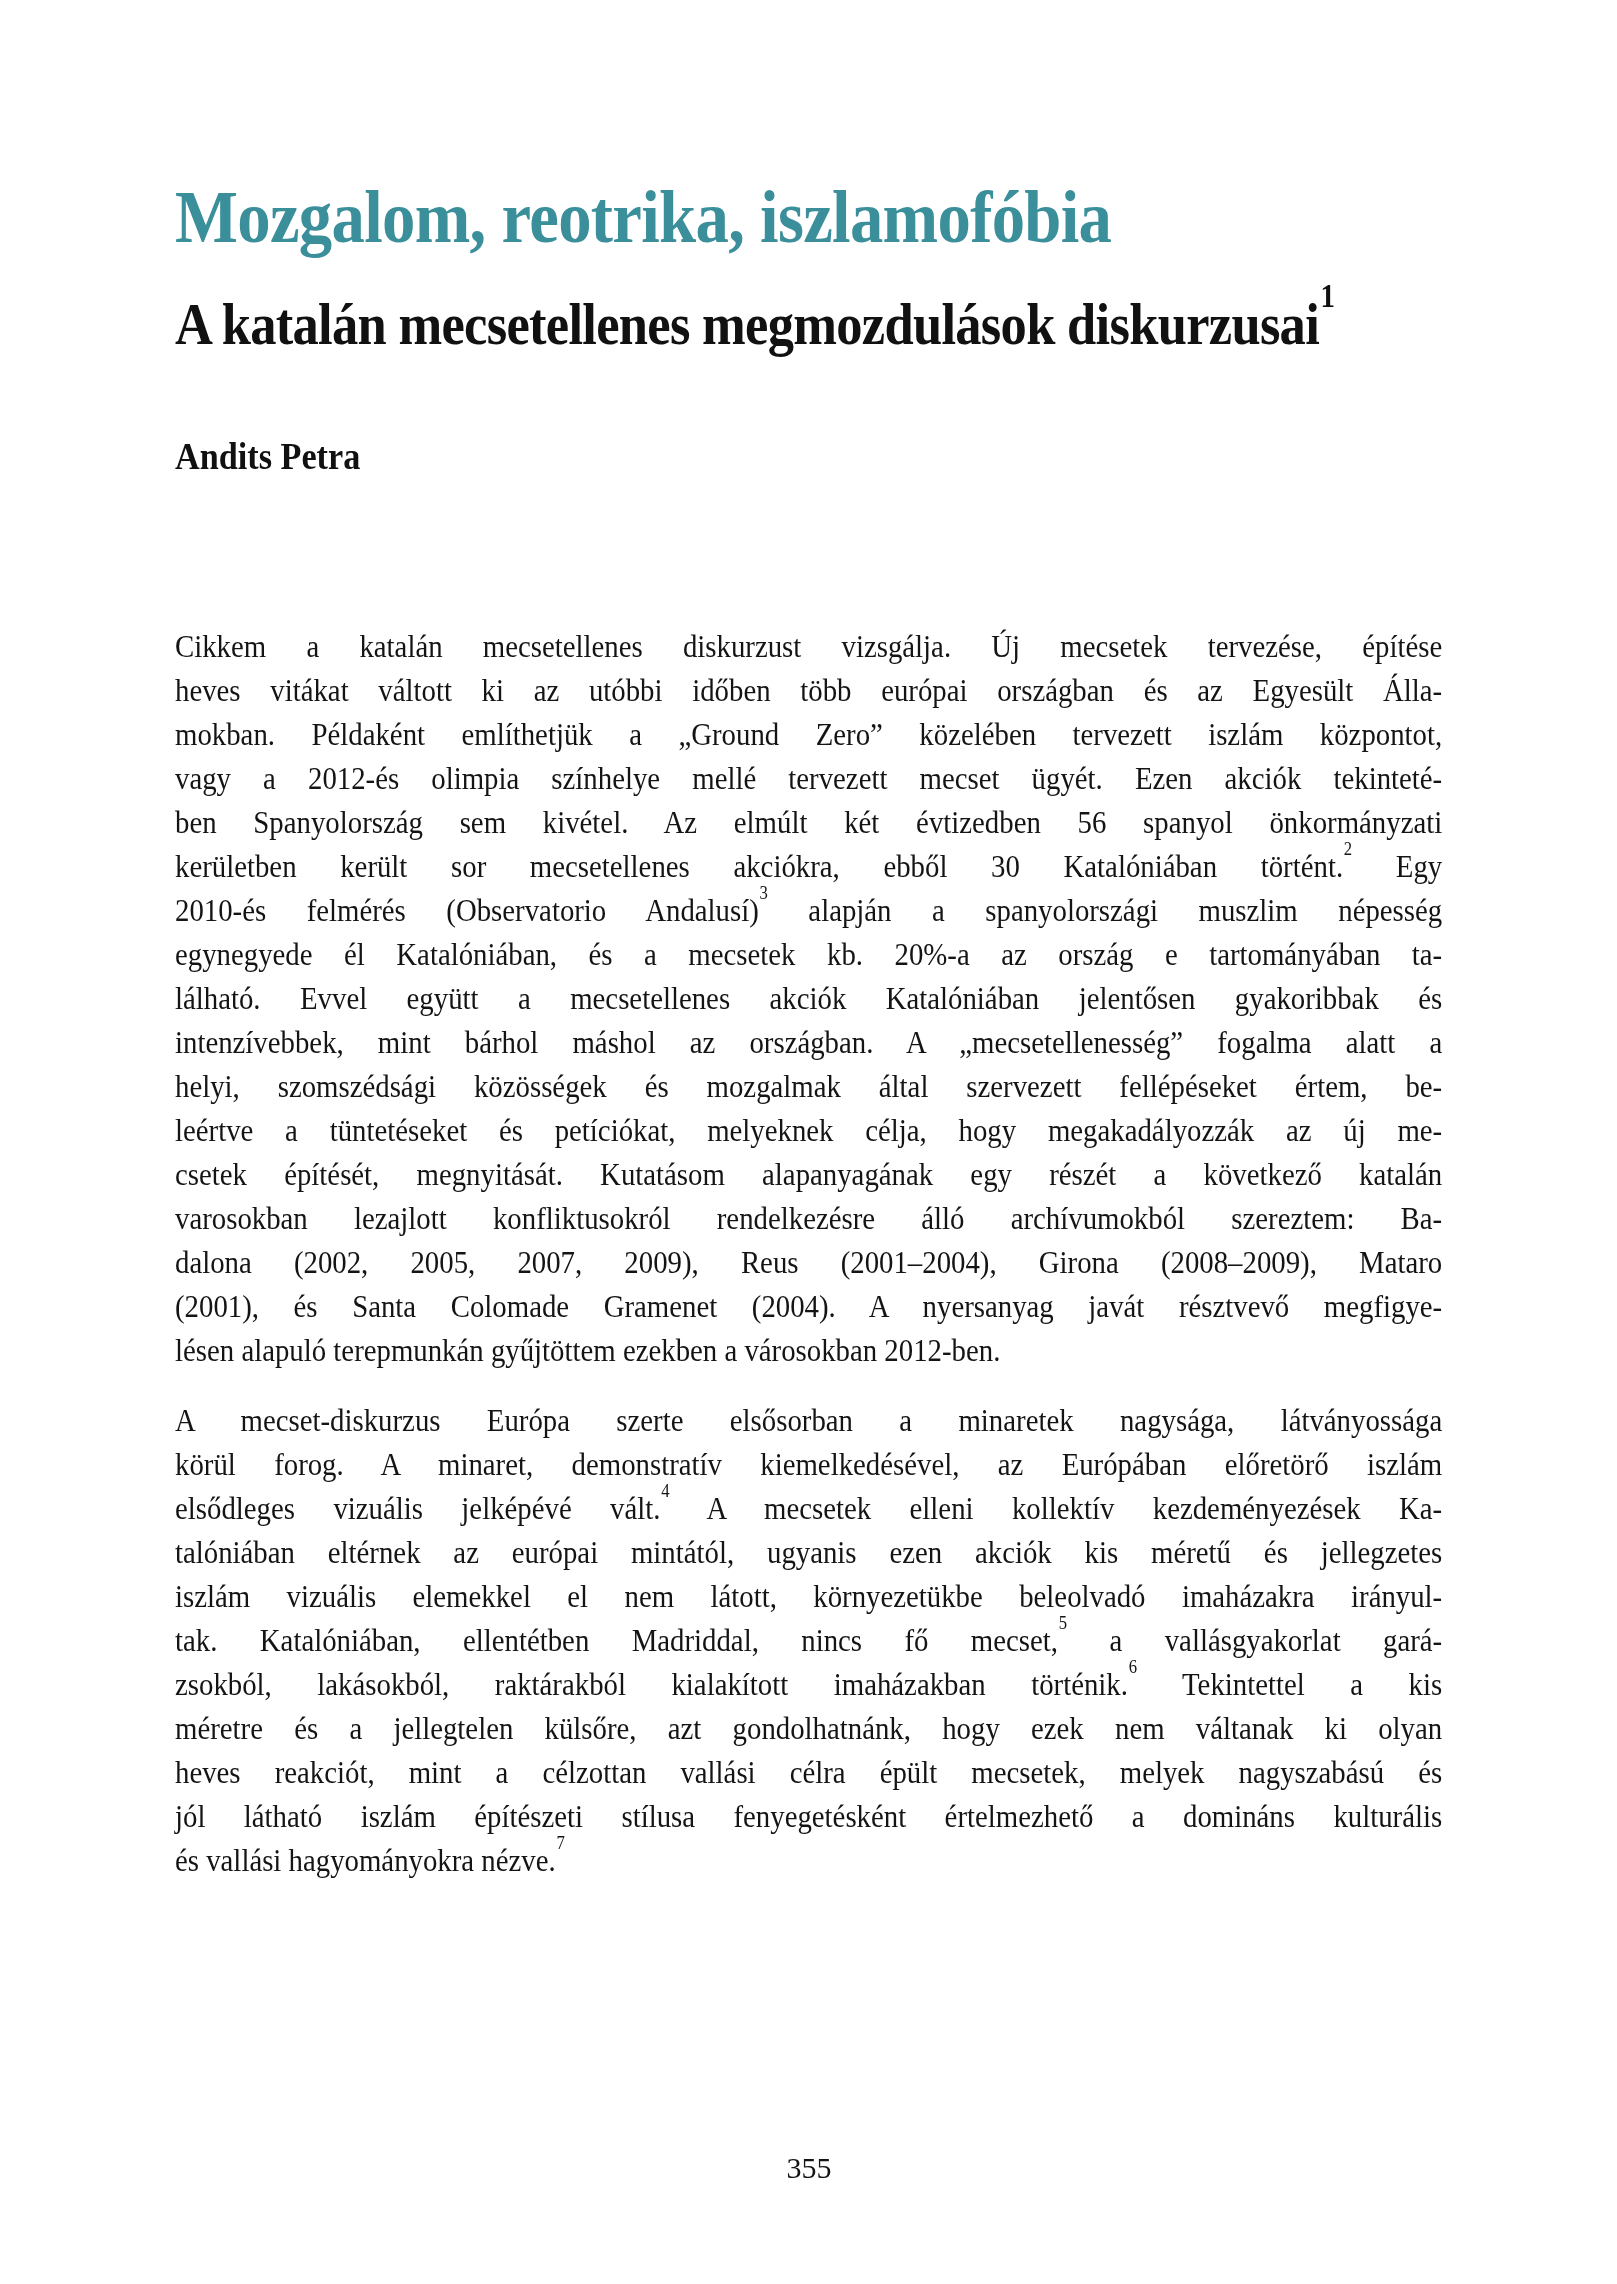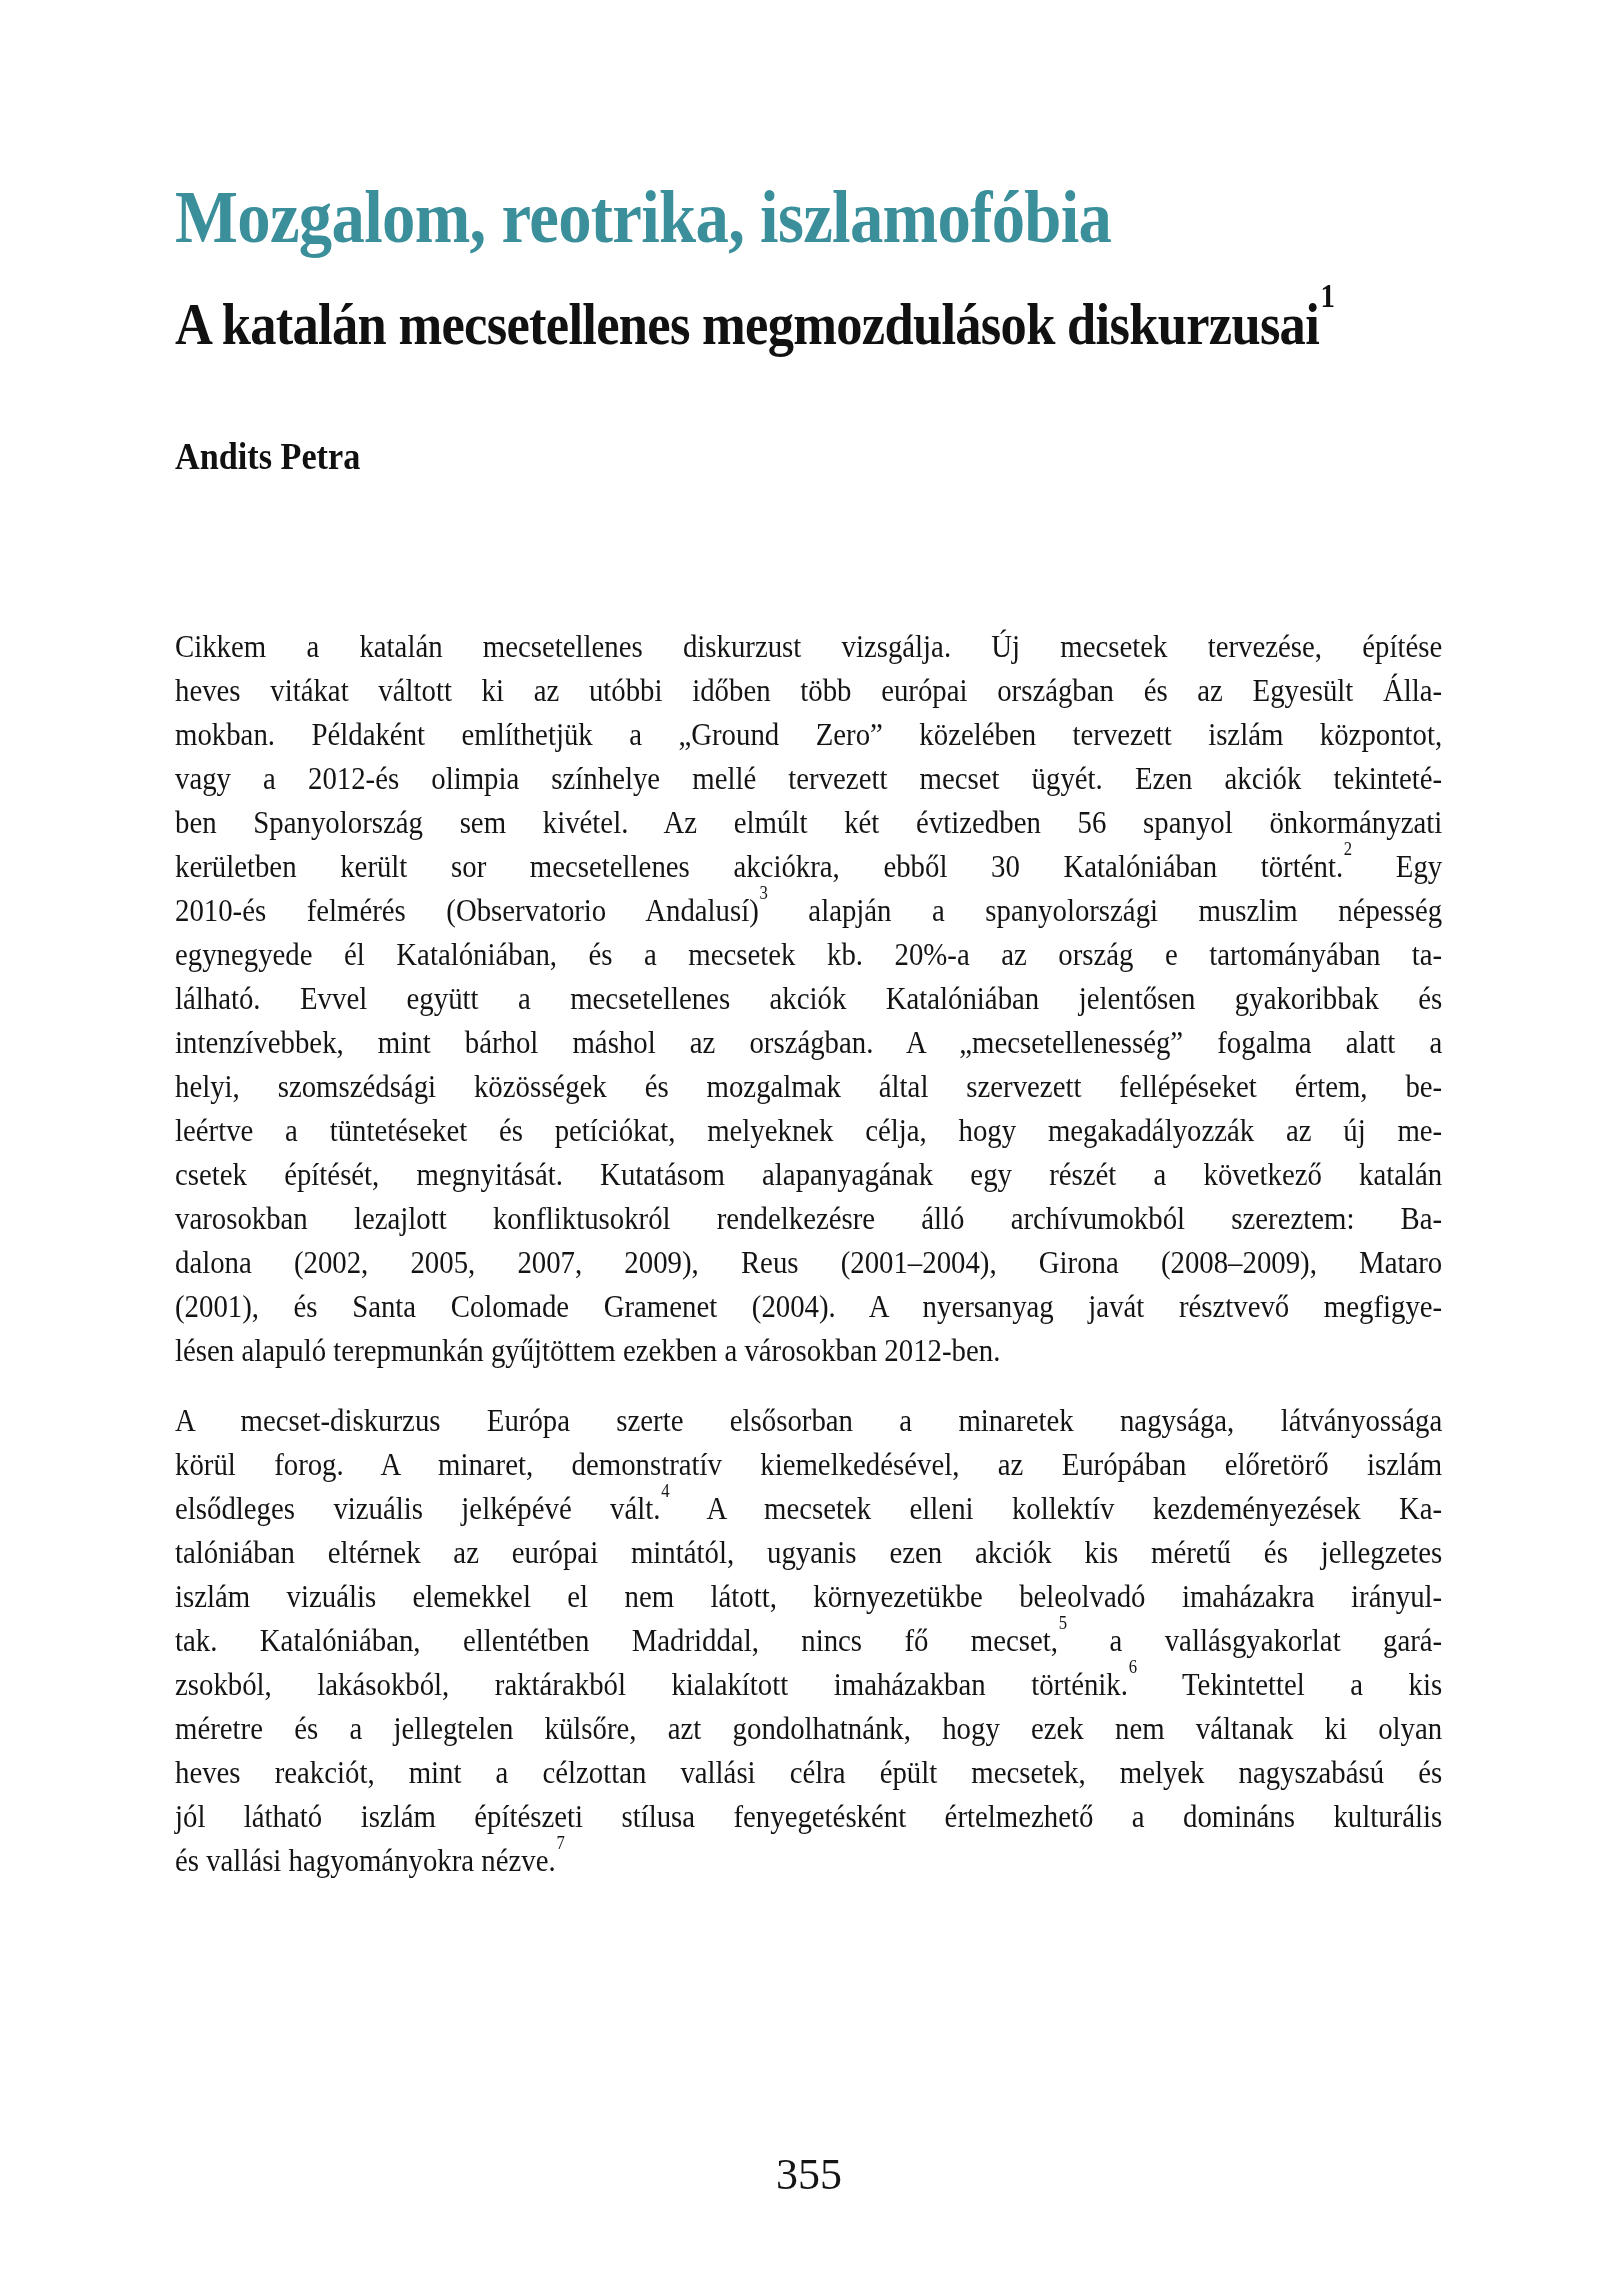--- a/index.html
+++ b/index.html
@@ -91,21 +91,21 @@
     position: relative;
     top: -0.55em;
     margin-left: 0.8px;
   }
   .folio {
     position: absolute;
     left: 175px;
     top: 2153px;
     width: 1268px;
     text-align: center;
-    font-size: 44px;
+    font-size: 30px;
     line-height: 1;
     color: #141414;
   }
 </style>
 </head>
 <body>
 
 <div class="page">
   <h1 class="title" style="color: rgb(58, 143, 155);">Mozgalom, reotrika, iszlamofóbia</h1>
 

